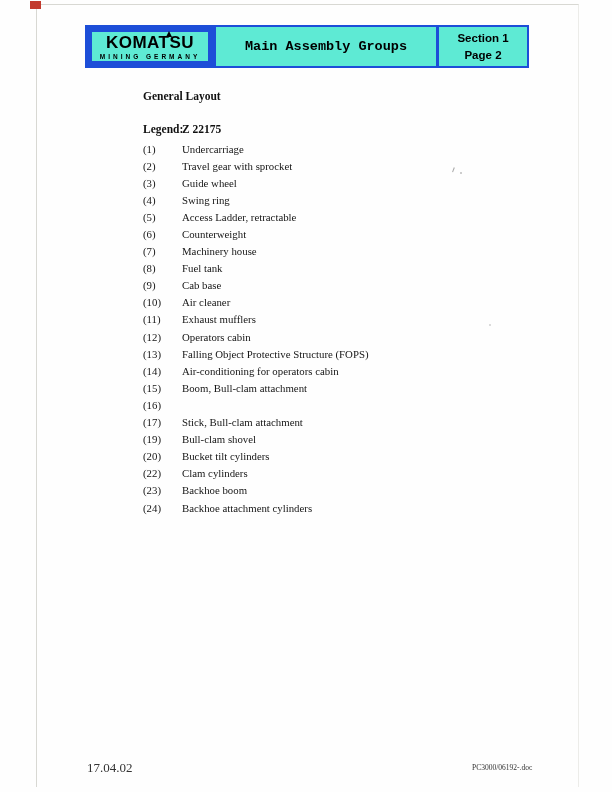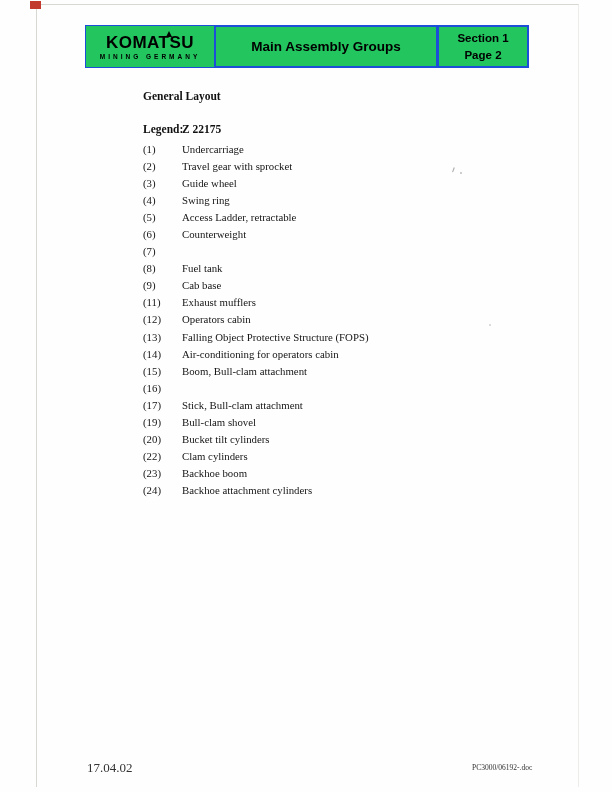--- a/index.html
+++ b/index.html
@@ -25,30 +25,30 @@
   .scan-mark {
     position: absolute; left: 30px; top: 1px; width: 11px; height: 8px;
     background: #c23a2e;
   }
 
   
   .header {
     position: absolute; left: 85px; top: 25px; width: 446px; height: 43px;
     display: flex;
   }
-  .hdr-cell { border: 1px solid #1d4ed8; background: #22c55e; height: 100%; }
+  .hdr-cell { border: 7px solid #1d4ed8; background: #5eead4; height: 100%; }
   .logo-cell {
     width: 130px;
     display: flex; flex-direction: column; align-items: center; justify-content: center;
     gap: 2px;
   }
   .title-cell {
     width: 224px; margin-left: -1px; border-width: 2px;
     display: flex; align-items: center; justify-content: center;
-    font-family: Liberation Sans, sans-serif; font-weight: bold; font-size: 13.5px;
+    font-family: Liberation Mono, monospace; font-weight: bold; font-size: 13.5px;
     color: #000;
   }
   .section-cell {
     width: 92px; margin-left: -1px; border-width: 2px;
     display: flex; flex-direction: column; align-items: center; justify-content: center;
     font-family: "Liberation Sans", sans-serif; font-weight: bold; font-size: 11.5px;
     line-height: 1.4; color: #000;
   }
   .brand-wrap { position: relative; line-height: 1; }
   .brand {
@@ -154,32 +154,37 @@
     <span class="label">Access Ladder, retractable</span>
   </div>
 
   <div class="row">
     <span class="num">(6)</span>
     <span class="label">Counterweight</span>
   </div>
 
   <div class="row">
     <span class="num">(7)</span>
+    <span class="label">Machinery house</span>
   </div>
 
   <div class="row">
     <span class="num">(8)</span>
     <span class="label">Fuel tank</span>
   </div>
 
   <div class="row">
     <span class="num">(9)</span>
     <span class="label">Cab base</span>
   </div>
 
+  <div class="row">
+    <span class="num">(10)</span>
+    <span class="label">Air cleaner</span>
+  </div>
 
   <div class="row">
     <span class="num">(11)</span>
     <span class="label">Exhaust mufflers</span>
   </div>
 
   <div class="row">
     <span class="num">(12)</span>
     <span class="label">Operators cabin</span>
   </div>

